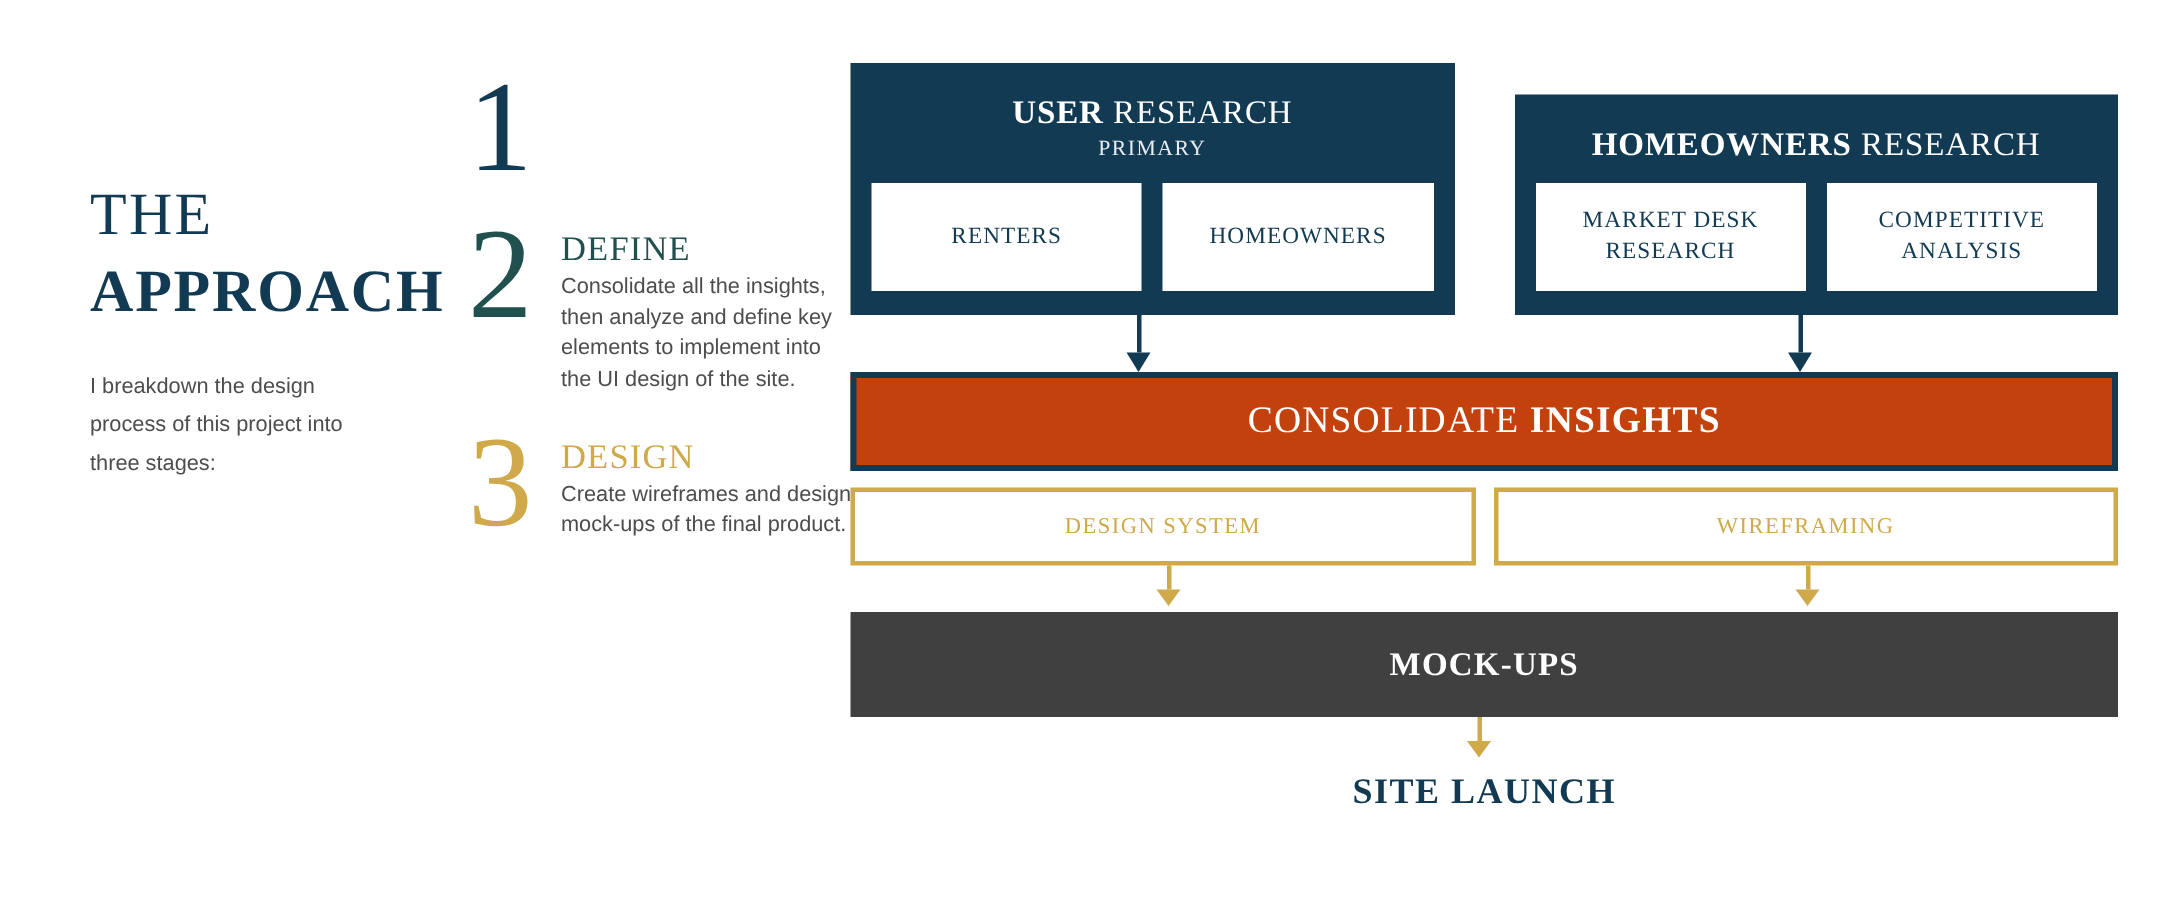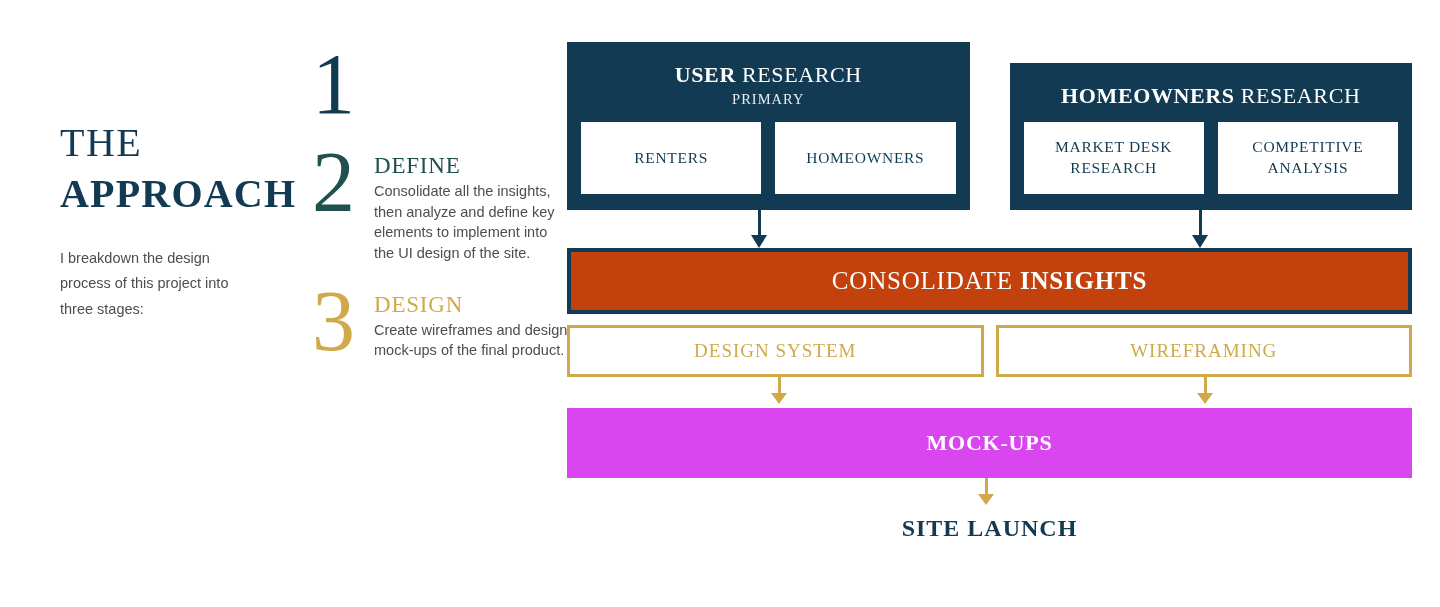--- a/index.html
+++ b/index.html
@@ -183,31 +183,31 @@
   .gold-box {
     flex: 1 1 0;
     border: 3px solid #CFA94A;
     background: #ffffff;
     height: 52px;
     display: flex;
     align-items: center;
     justify-content: center;
     color: #CFA94A;
     font-family: "Liberation Serif", serif;
-    font-size: 19px;
+    font-size: 15px;
     letter-spacing: 1px;
   }
 
   .gold-arrow-row { position: relative; height: 31px; }
   .arrow-g1 { left: 204px; }
   .arrow-g2 { left: 630px; }
 
   
   .mockups {
-    background: #d946ef;
+    background: #404040;
     height: 70px;
     display: flex;
     align-items: center;
     justify-content: center;
   }
   .mockups-text {
     color: #ffffff;
     font-family: "Liberation Serif", serif;
     font-size: 22px;
     font-weight: 700;

